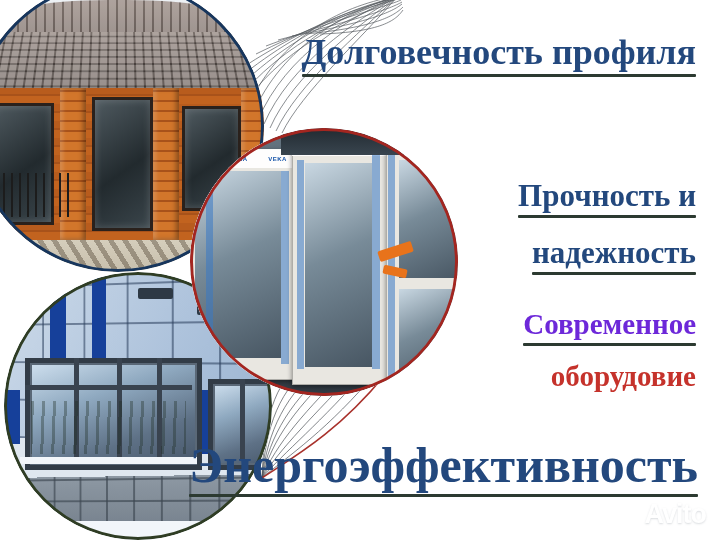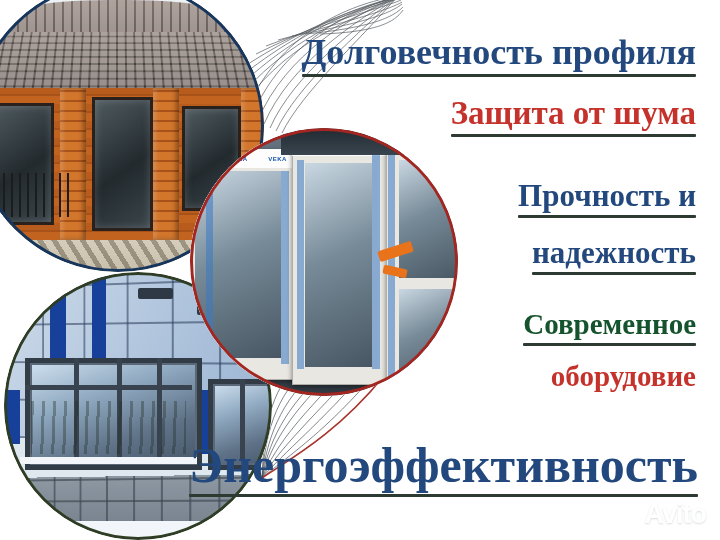--- a/index.html
+++ b/index.html
@@ -244,32 +244,31 @@
     </div>
     <div class="ring" style="border-color: rgb(163, 38, 32);"></div>
   </div>
 
   <div id="headlines">
     <div id="hl-0" class="hl" style="color: rgb(35, 72, 125);">
       <span class="txt">Долговечность профиля</span>
       <span class="rule" style="background: rgb(44, 58, 49);"></span>
     </div>
     <div id="hl-1" class="hl" style="color: rgb(197, 50, 43);">
-      <span class="txt">Защита от шума</span>
       <span class="rule" style="background: rgb(44, 58, 49);"></span>
     </div>
     <div id="hl-3" class="hl" style="color: rgb(35, 72, 125);">
       <span class="txt">надежность</span>
       <span class="rule" style="background: rgb(44, 58, 49);"></span>
     </div>
     <div id="hl-2" class="hl" style="color: rgb(35, 72, 125);">
       <span class="txt">Прочность и</span>
       <span class="rule" style="background: rgb(44, 58, 49);"></span>
     </div>
-    <div id="hl-4" class="hl" style="color: #14532d;">
+    <div id="hl-4" class="hl" style="color: #6d28d9;">
       <span class="txt">Современное</span>
       <span class="rule" style="background: rgb(44, 58, 49);"></span>
     </div>
     <div id="hl-5" class="hl" style="color: rgb(197, 50, 43);">
       <span class="txt">оборудовие</span>
       <span class="rule" style="background: transparent;"></span>
     </div>
     <div id="hl-6" class="hl" style="color: rgb(35, 72, 125);">
       <span class="txt">Энергоэффективность</span>
       <span class="rule" style="background: rgb(44, 58, 49);"></span>

